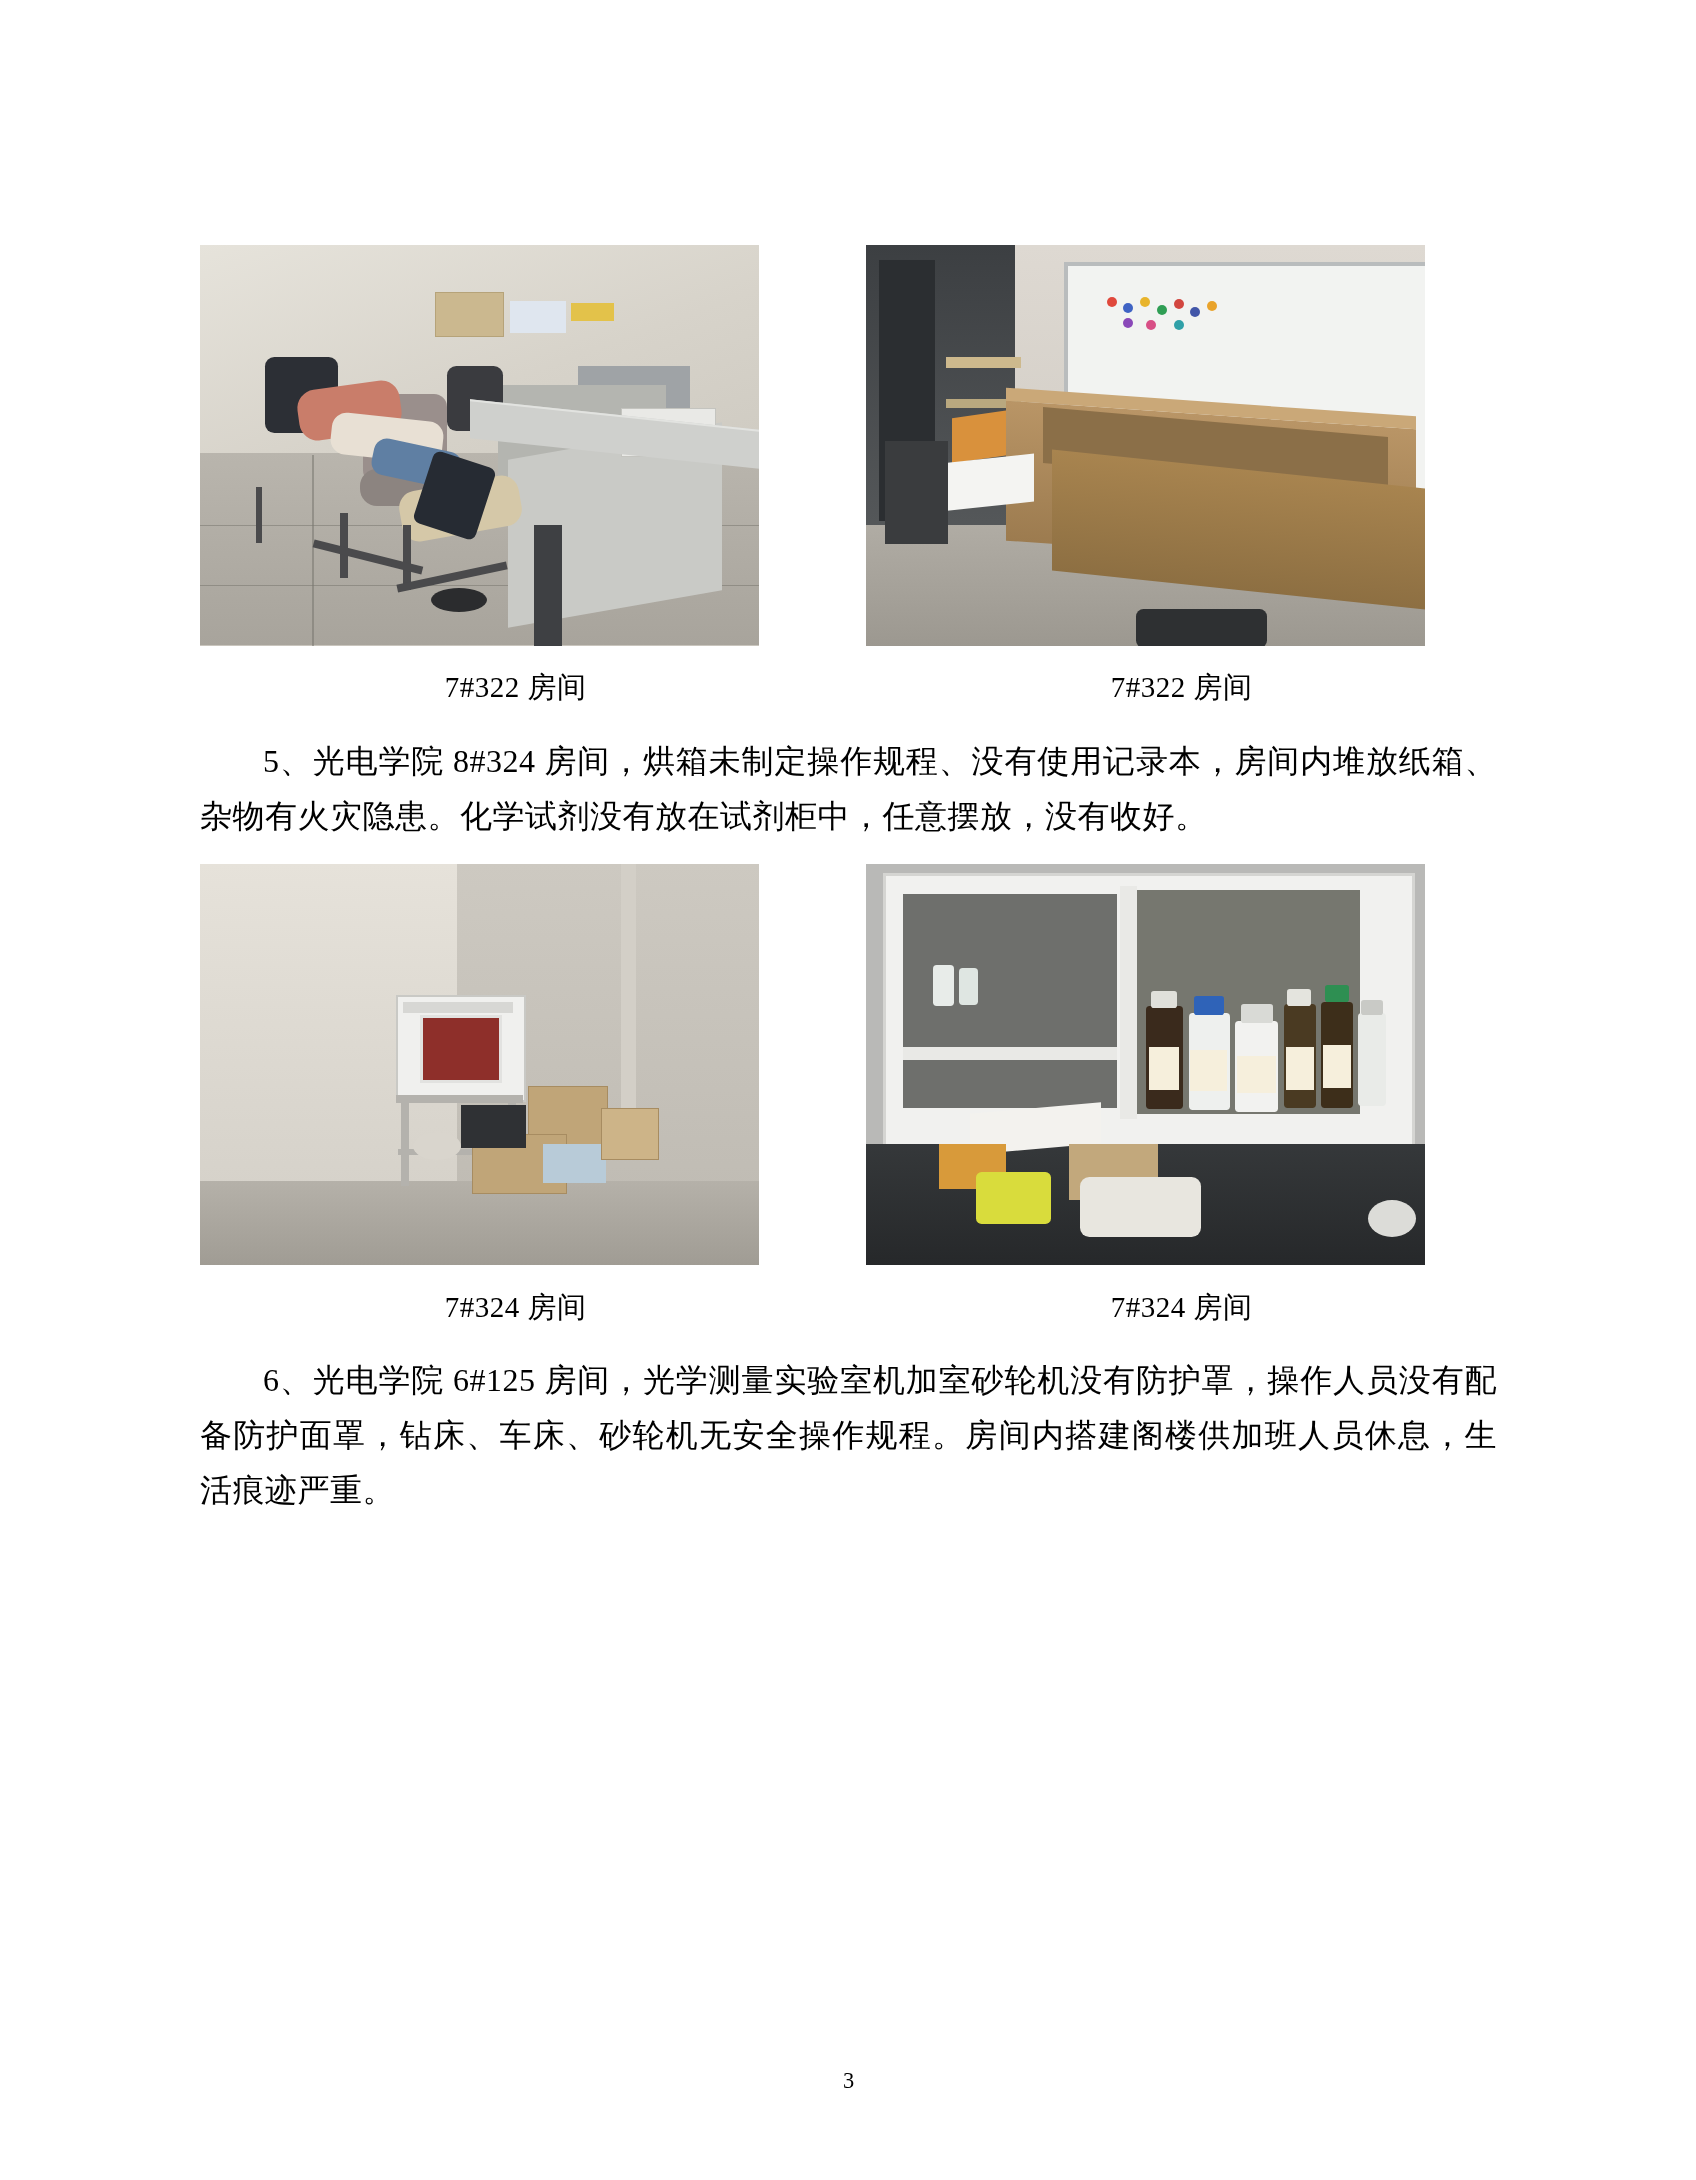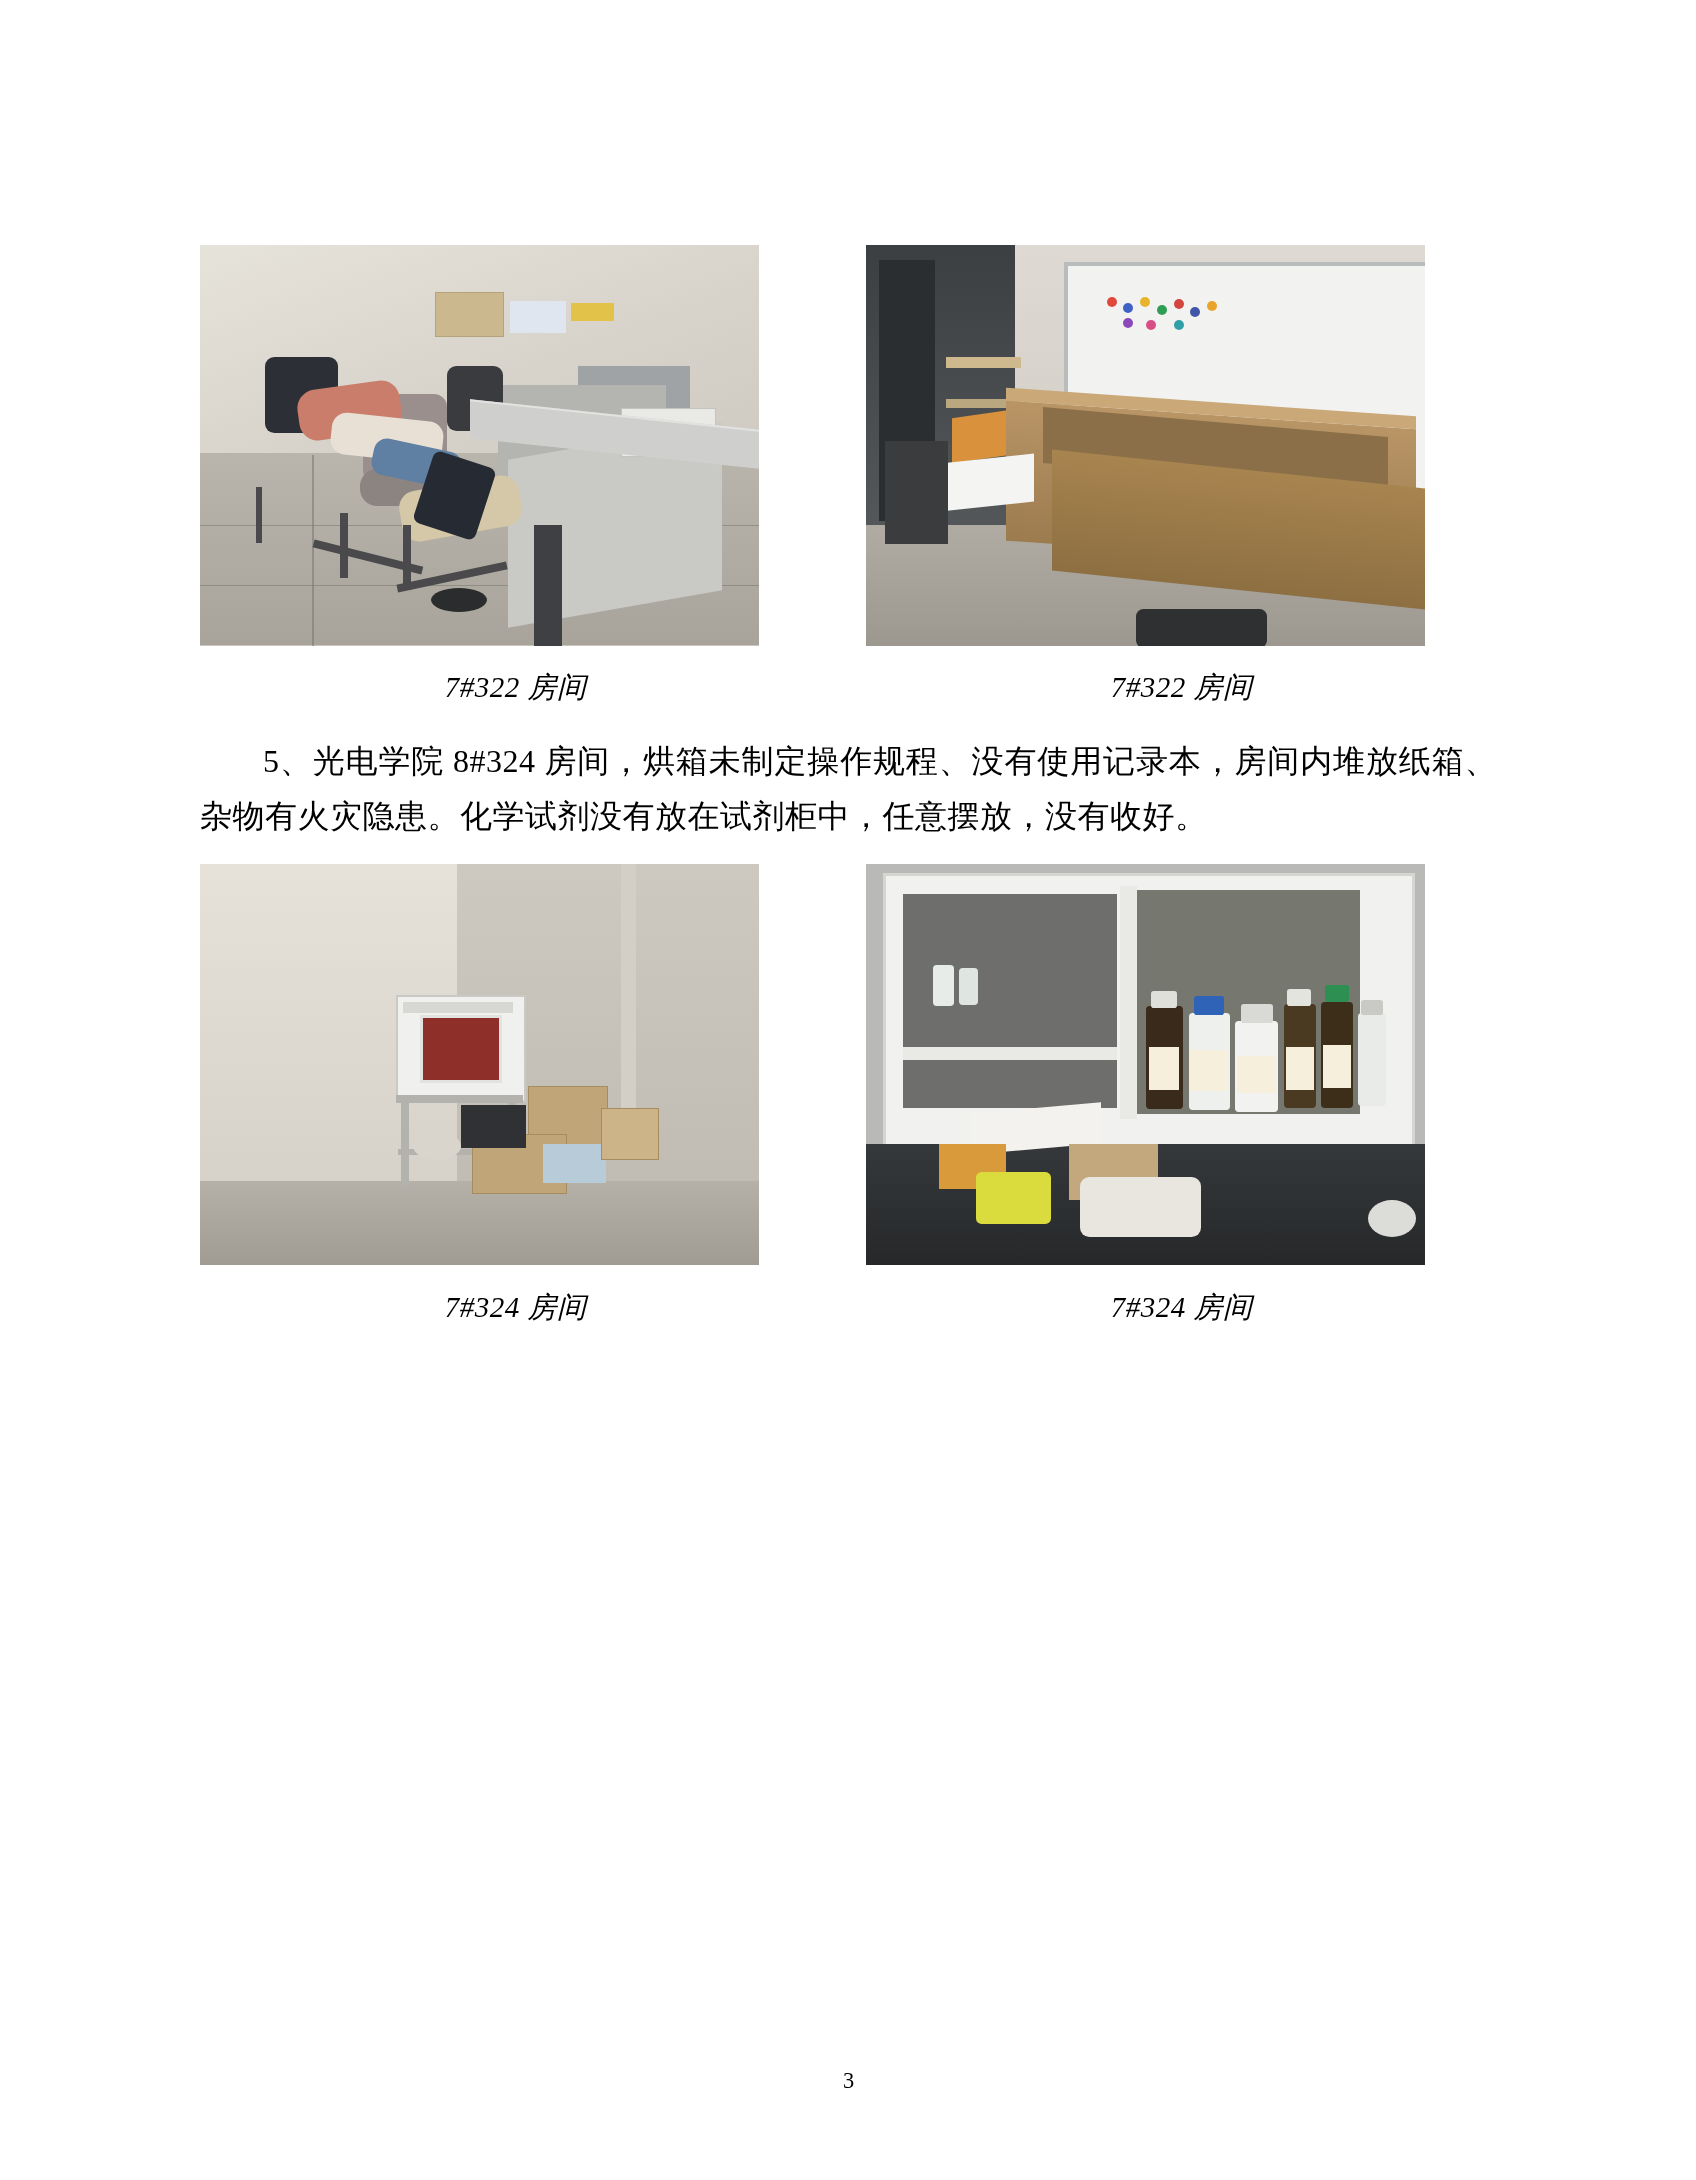--- a/index.html
+++ b/index.html
@@ -36,21 +36,20 @@
     width: 63px;
   }
   .figrow {
     display: flex;
     justify-content: center;
     gap: 35px;
     margin-top: 20.5px;
   }
   .figure {
     width: 662px;
-    font-style: italic;
   }
   .photo {
     width: 559px;
     height: 401px;
     position: relative;
     overflow: hidden;
     background: #9a9a96;
   }
   .caption {
     text-align: center;
@@ -335,16 +334,17 @@
         <div class="bagcluster"></div>
         <div class="bottle" style="left:502px;top:336px;width:48px;height:37px;background:#dcdcd8;border-radius:50%;"></div>
       </div>
       <div class="caption">7#324 房间</div>
     </div>
 
   </div>
 
   <div class="blockgap"></div>
 
+  <p class="para"><span class="indent"></span><span>6、光电学院 6#125 房间，光学测量实验室机加室砂轮机没有防护罩，操作人员没有配备防护面罩，钻床、车床、砂轮机无安全操作规程。房间内搭建阁楼供加班人员休息，生活痕迹严重。</span></p>
 
   <div class="pagenum">3</div>
 </div>
 
 
 </body></html>

